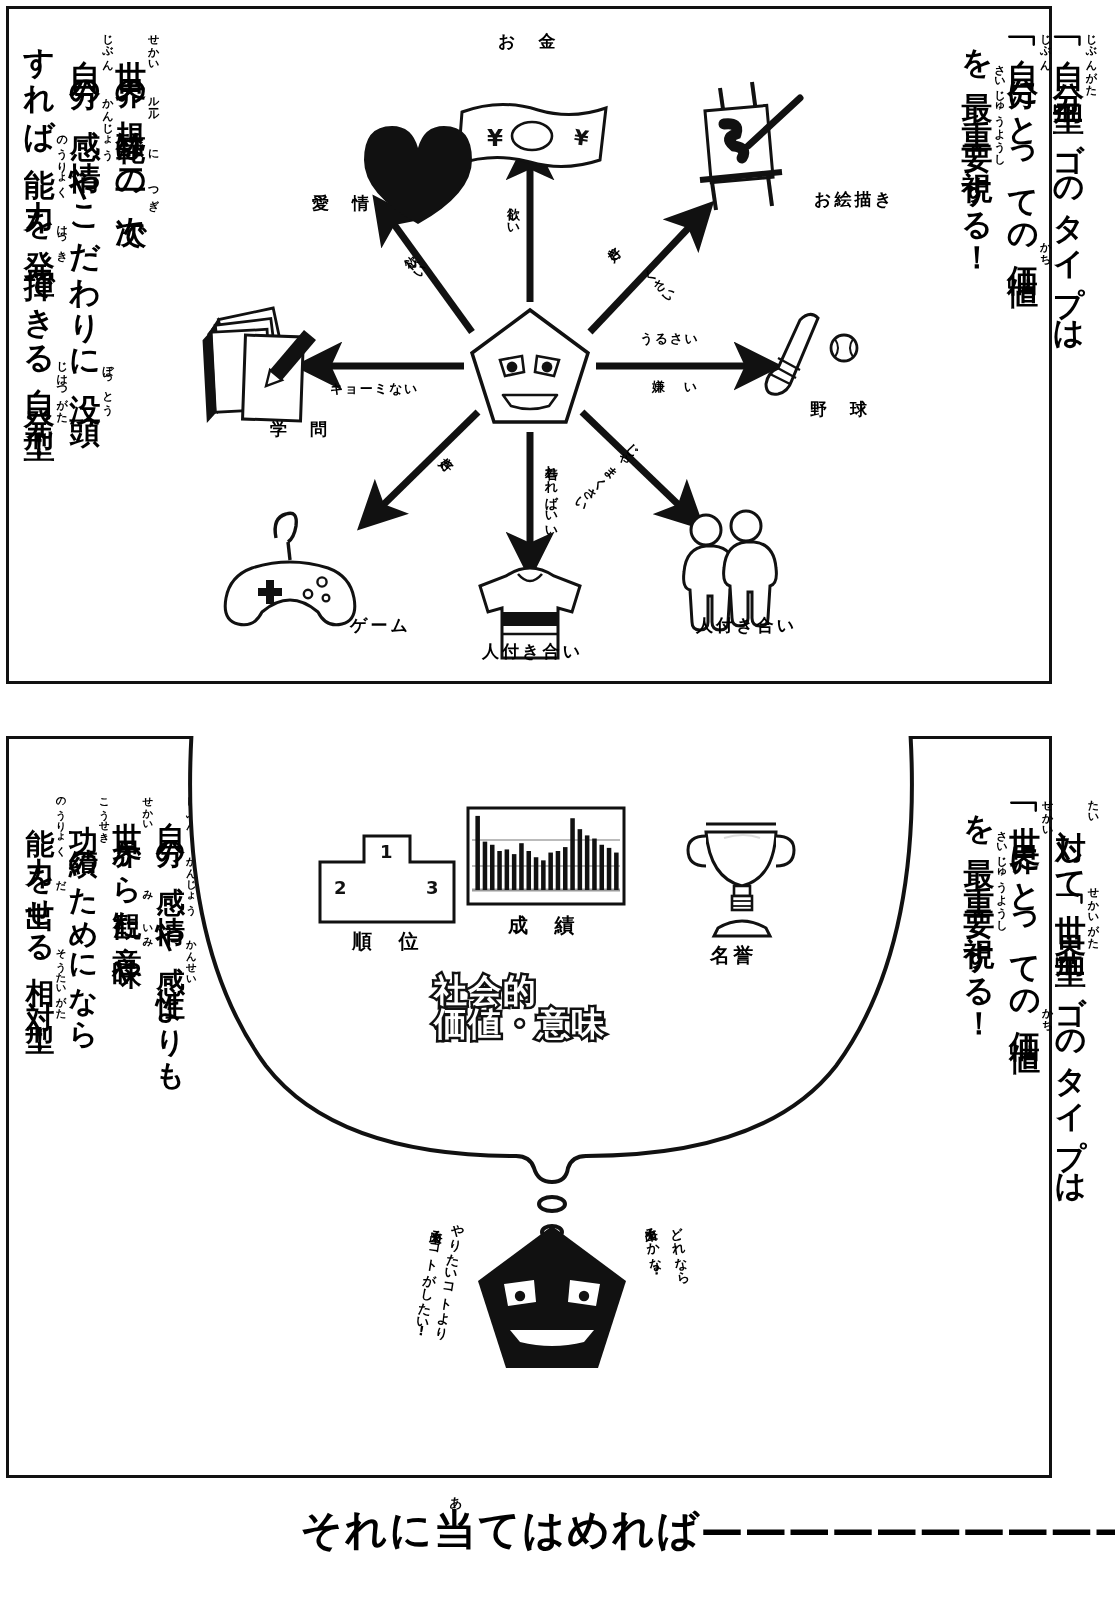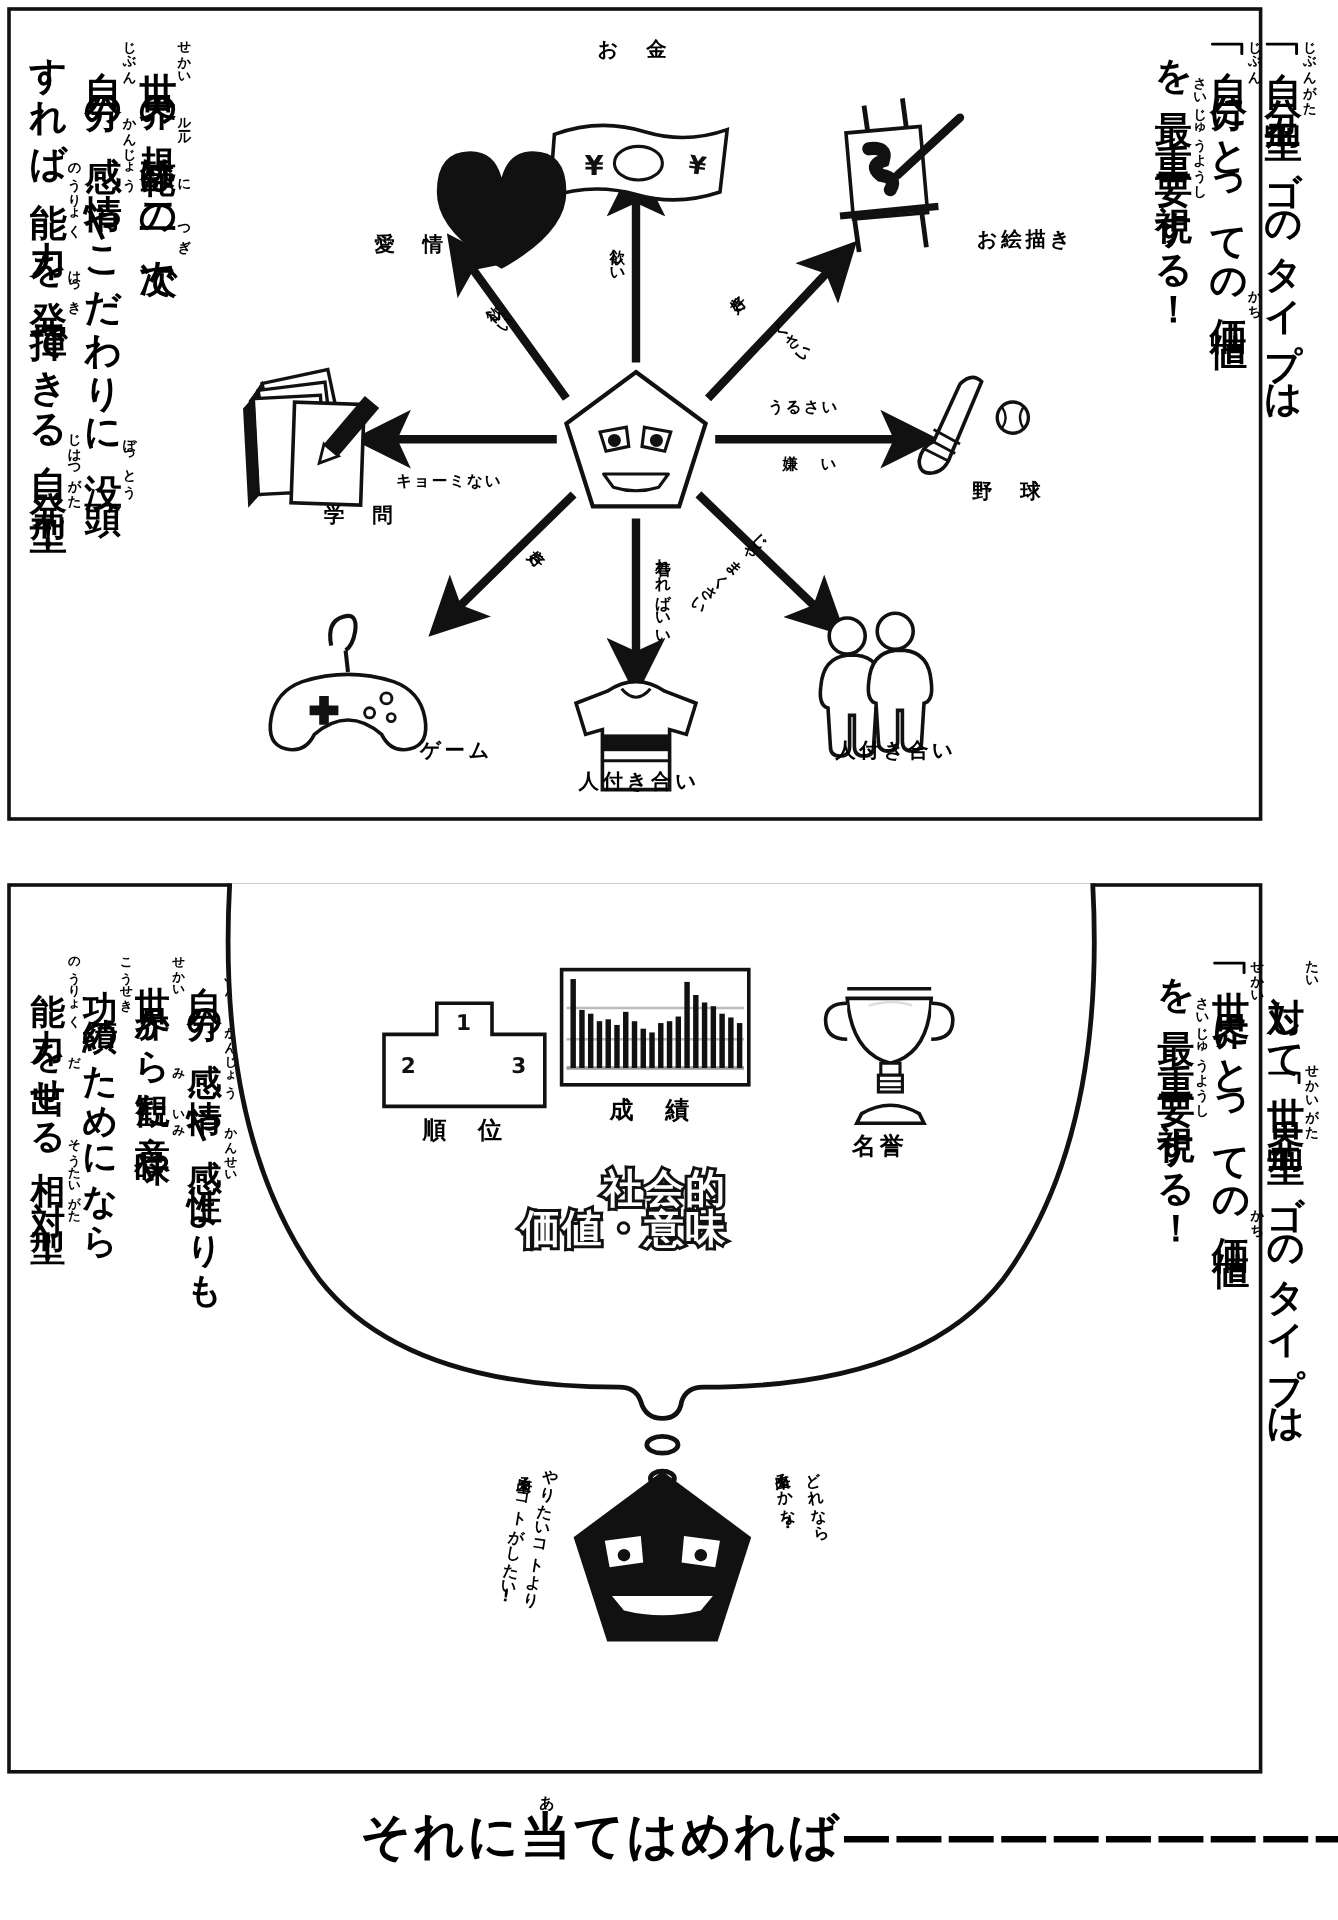--- a/index.html
+++ b/index.html
@@ -66,21 +66,21 @@
   }
   #panel2-content { position:absolute; left:6px; top:736px; width:1046px; height:742px; }
 
   .p2-label {
     position:absolute; font-size:20px; font-weight:bold;
     letter-spacing:0.16em; white-space:nowrap;
   }
   #social-value {
     position:absolute; left:434px; top:974px;
     font-size:33px; font-weight:bold; line-height:1.0;
-    text-align:right; white-space:nowrap;
+    text-align:left; white-space:nowrap;
     color:#fff;
     -webkit-text-stroke:5px #111;
     paint-order:stroke fill;
     letter-spacing:0.04em;
   }
   #social-value span { display:block; }
 
   .think-line {
     position:absolute;
     font-size:13px; font-weight:bold;
@@ -261,21 +261,21 @@
 
   <div class="arrow-label" style="left:440px; top:310px; letter-spacing:0.12em;">うるさい</div>
   <div class="arrow-label" style="left:452px; top:358px; letter-spacing:0.22em;">嫌　い</div>
 
   <div class="arrow-label v" style="left:406px; top:408px; height:80px; transform:rotate(44deg);">じゃまくさい</div>
 
   <div class="arrow-label v" style="left:342px; top:436px; height:100px;">着れればいい</div>
 
   <div class="arrow-label v" style="left:236px; top:428px; height:36px; transform:rotate(44deg);">好き</div>
 
-  <div class="arrow-label" style="left:130px; top:372px; letter-spacing:0.12em;font-family:Liberation Serif, serif;">キョーミない</div>
+  <div class="arrow-label" style="left:130px; top:360px; letter-spacing:0.12em;font-family:Liberation Serif, serif;">キョーミない</div>
 
   <div class="arrow-label v" style="left:212px; top:222px; height:60px; transform:rotate(-48deg);">欲しい</div>
 </div>
 
 <div class="panel" id="panel-2"></div>
 
 <div class="vtext big" id="narration-3">
   <div>
     <ruby>対<rt>たい</rt></ruby>して「<ruby>世界型<rt>せかいがた</rt></ruby>」エゴのタイプは
   </div>

